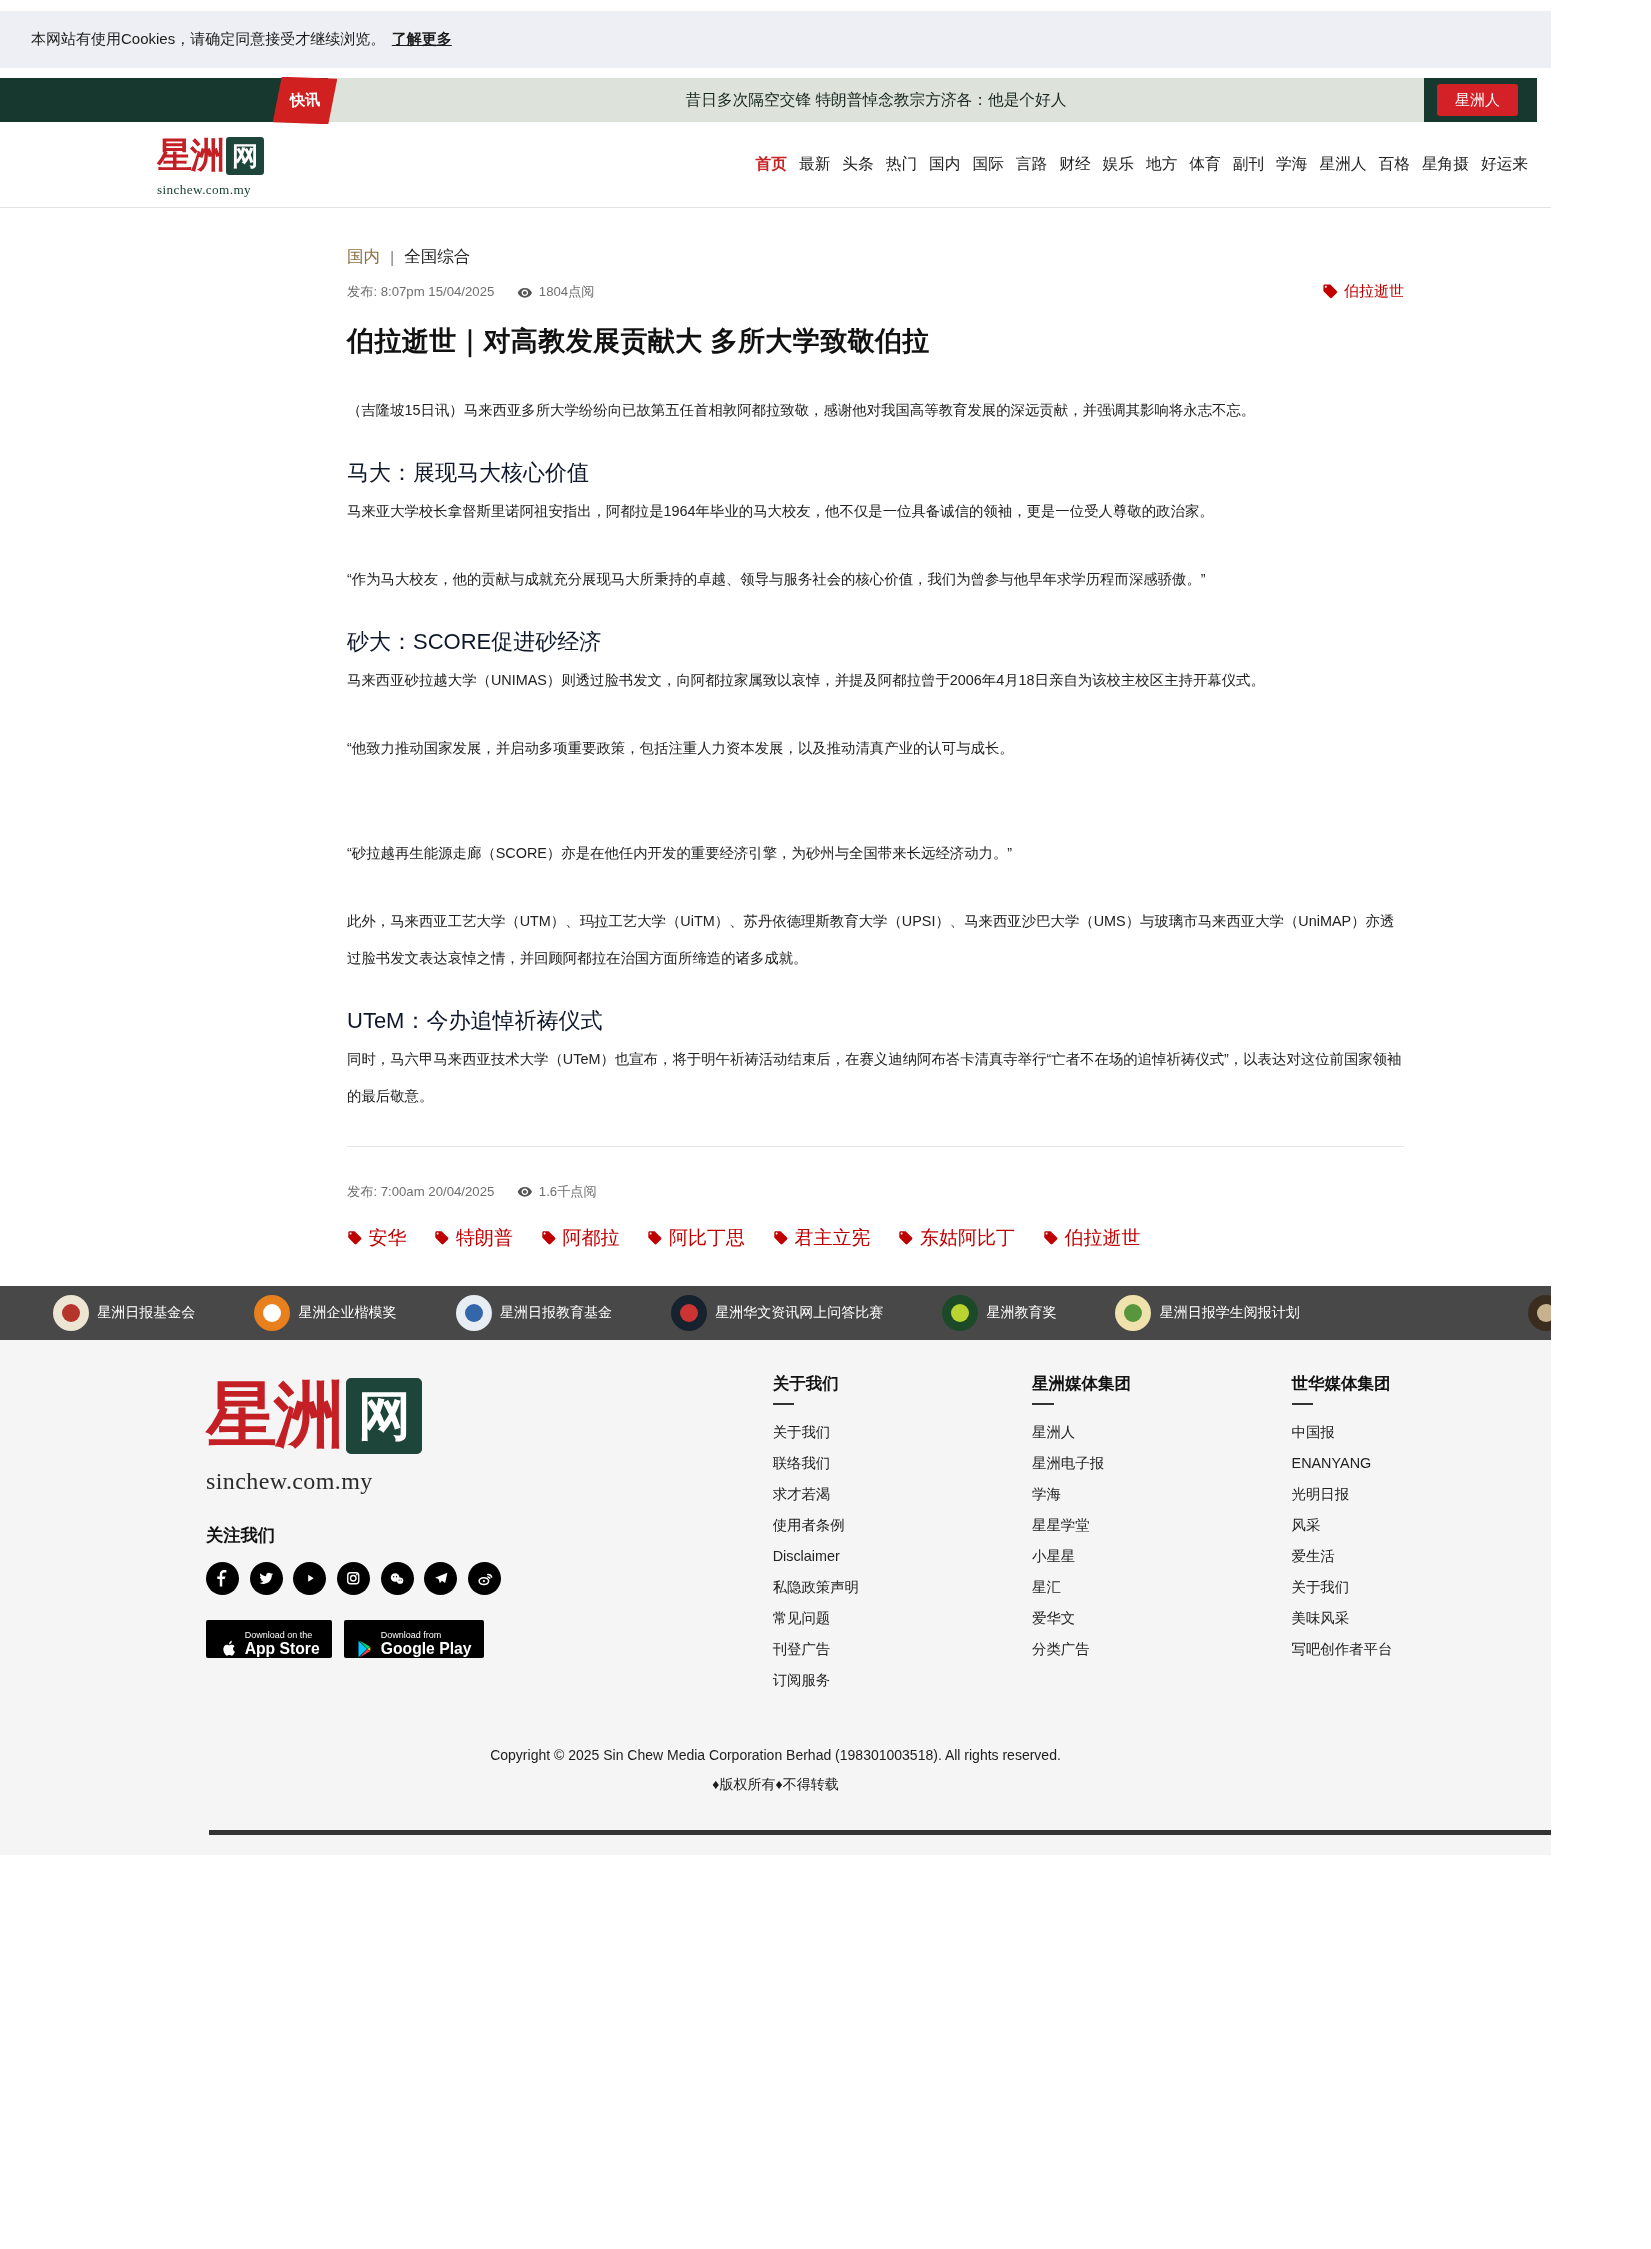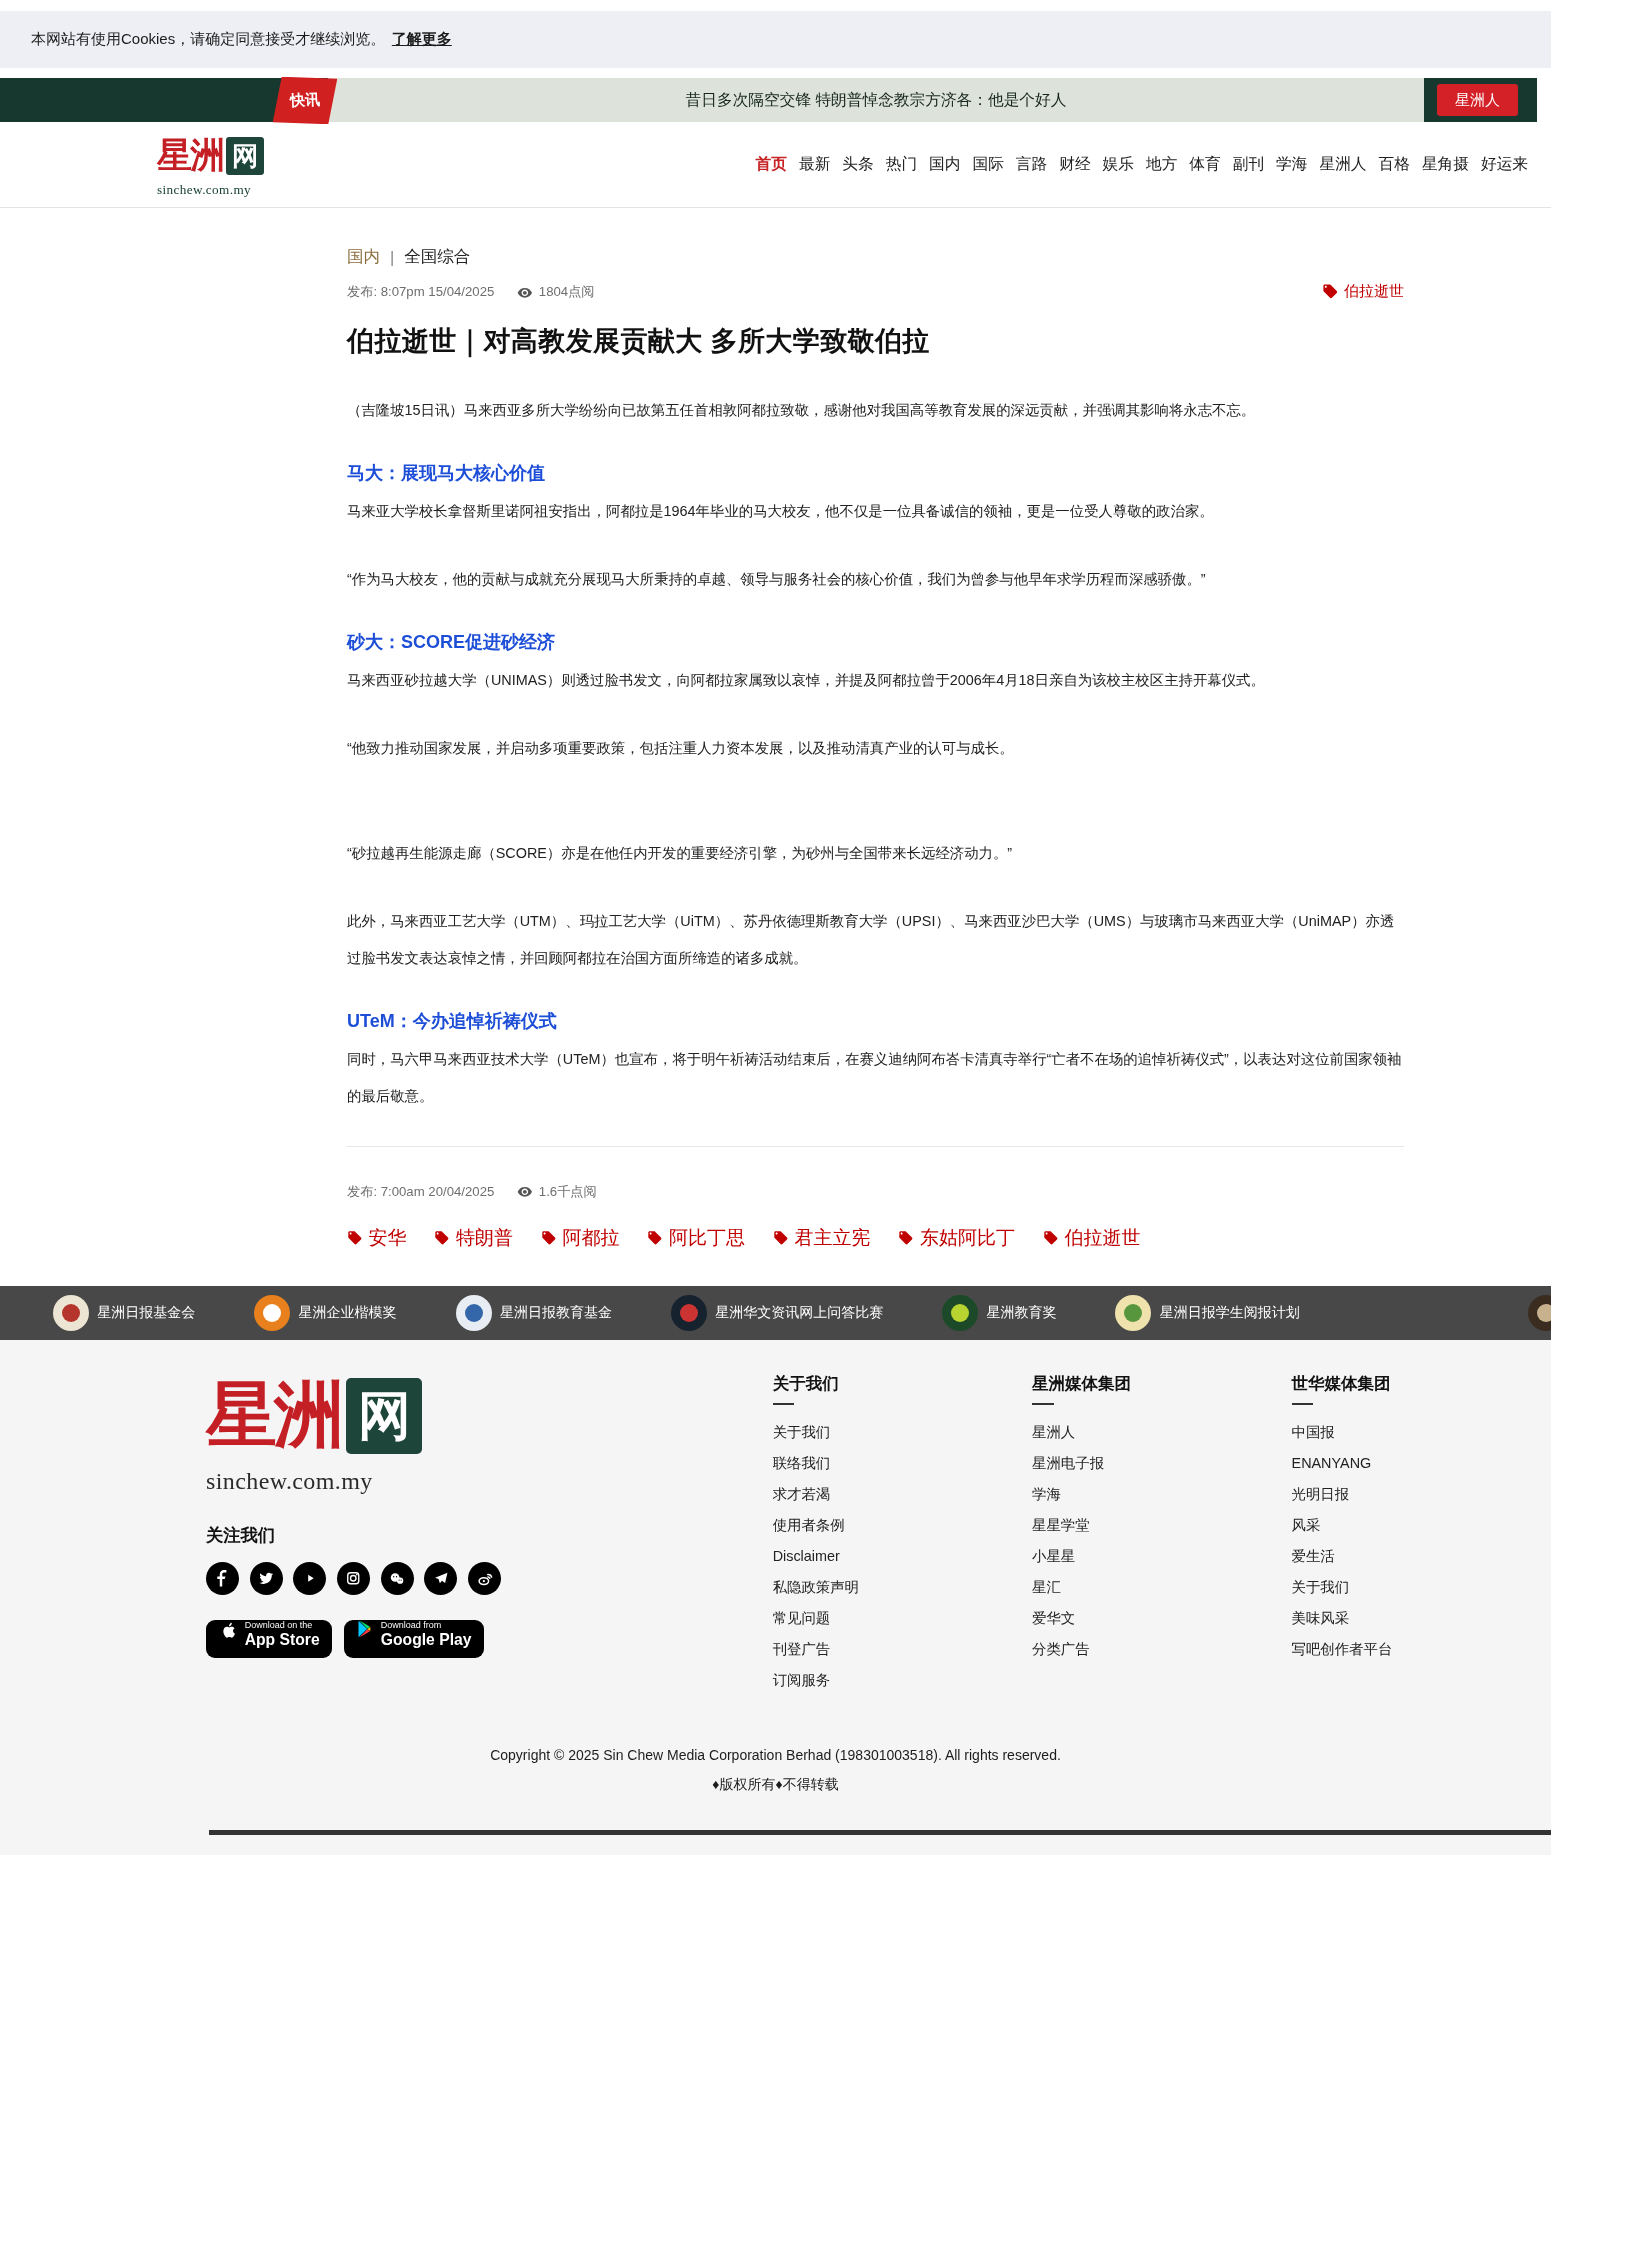--- a/index.html
+++ b/index.html
@@ -33,21 +33,21 @@
   .crumb-section{color:#8a6d3b;cursor:pointer;}
   .crumb-sep{color:#888;font-weight:100;}
   .crumb-sub{color:#222;cursor:pointer;}
   .meta-row{margin-top:15px;display:flex;align-items:flex-start;font-size:13.2px;color:#6f6f6f;position:relative;}
   .meta-views{margin-left:23px;display:flex;align-items:center;gap:5.8px;}
   .meta-views svg{fill:#555;}
   .topic-tag{position:absolute;right:0;top:-1.7px;color:#c00000;font-size:15px;display:flex;gap:5.8px;align-items:center;cursor:pointer;}
   .topic-tag svg,.tag svg{fill:#c00000;}
   .article-title{font-size:27px;font-weight:bold;color:#111;margin:21.5px 0 33px;letter-spacing:0.4px;}
   .blk-p{font-size:14.4px;line-height:37px;color:#212121;margin:0 0 31px;}
-  .blk-h2{font-size:18px;font-weight:bold;color:#1d4ed8;margin:0 0 6.6px;line-height:26.4px;}
+  .blk-h2{font-size:22px;font-weight:normal;color:#0f172a;margin:0 0 6.6px;line-height:26.4px;}
   .blk-empty{height:5.8px;margin:0 0 31px;}
   .article-foot{border-top:0.8px solid #e6e6e6;margin-top:3.3px;padding-top:21.5px;}
   .tag-row{margin-top:24px;display:flex;gap:28px;font-size:19px;flex-wrap:wrap;}
   .tag{color:#c00000;display:flex;align-items:center;gap:5.8px;cursor:pointer;}
 
   
   .partner-bar{margin-top:35px;height:54px;background:#484848;display:flex;align-items:center;padding-left:53px;position:relative;overflow:hidden;}
   .partner-item{display:flex;align-items:center;gap:8.3px;color:#fff;font-size:14px;margin-right:59px;white-space:nowrap;cursor:pointer;}
   .partner-icon{width:36px;height:36px;border-radius:50%;display:flex;align-items:center;justify-content:center;flex:0 0 auto;}
   .partner-dot{width:18px;height:18px;border-radius:50%;}
@@ -57,21 +57,21 @@
   .footer{background:#f5f5f5;height:515px;box-sizing:border-box;padding-top:28px;position:relative;}
   .footer-inner{display:flex;padding-left:206px;}
   .f-logo-col{width:570px;}
   .f-logo .logo-cn{font-size:71px;letter-spacing:-3.3px;}
   .f-logo .logo-net{width:76px;height:76px;line-height:76px;font-size:53px;border-radius:5px;margin-left:5px;}
   .f-logo .logo-domain{font-size:24px;color:#2b2b2b;margin-top:5px;}
   .follow-h{font-size:17.3px;font-weight:bold;margin:28px 0 15px;color:#111;}
   .socials{display:flex;gap:10.7px;}
   .soc{width:33px;height:33px;border-radius:50%;background:#000;color:#fff;display:flex;align-items:center;justify-content:center;cursor:pointer;flex:0 0 auto;}
   .badges{display:flex;gap:11.6px;margin-top:25px;}
-  .badge{height:38px;background:#000;border-radius:9px;color:#fff;display:flex;align-items:flex-start;padding:0 12.4px;gap:8.3px;cursor:pointer;}
+  .badge{height:38px;background:#000;border-radius:2px;color:#fff;display:flex;align-items:flex-end;padding:0 12.4px;gap:8.3px;cursor:pointer;}
   .badge-txt{display:flex;flex-direction:column;line-height:1.15;}
   .badge-small{font-size:9px;}
   .badge-big{font-size:15.7px;font-weight:bold;}
   .f-col{width:261px;}
   .f-col-h{font-size:16.5px;color:#111;margin:5px 0 0;font-weight:bold;}
   .f-dash{width:21.5px;height:1.7px;background:#333;margin:8.3px 0 11.6px;}
   .f-link{display:block;font-size:14.4px;color:#222;line-height:31px;cursor:pointer;text-decoration:none;}
   .copyright{text-align:center;margin-top:45px;font-size:14px;color:#1c1c1c;line-height:29px;}
   .solution-line{display:flex;align-items:center;justify-content:center;gap:6.6px;}
   .brand-app{color:#e0242b;font-style:italic;font-weight:bold;font-size:18px;}

